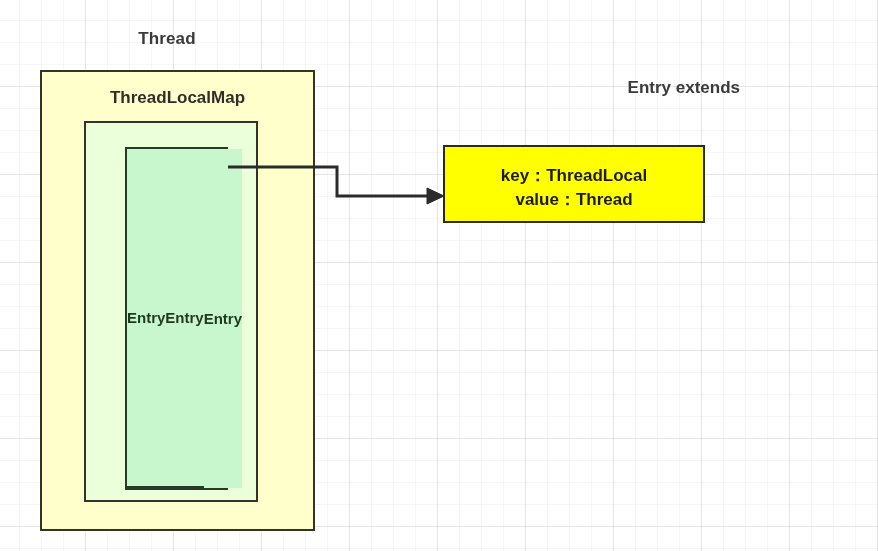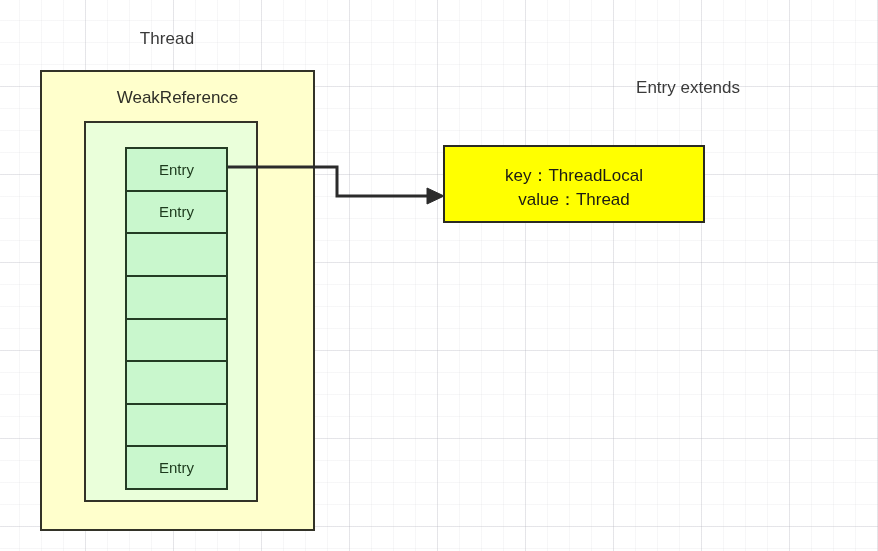--- a/index.html
+++ b/index.html
@@ -18,20 +18,21 @@
       linear-gradient(to bottom, rgba(180,180,190,0.26) 1px, transparent 1px),
       linear-gradient(to right, rgba(205,205,212,0.17) 1px, transparent 1px),
       linear-gradient(to bottom, rgba(205,205,212,0.17) 1px, transparent 1px);
     background-size:
       88px 88px,
       88px 88px,
       22px 22px,
       22px 22px;
     background-position: -3px -2px, -3px -2px, -3px -2px, -3px -2px;
     font-family: "Liberation Sans", sans-serif;
+    font-weight: bold;
     -webkit-font-smoothing: antialiased;
   }
 
   .lbl {
     position: absolute;
     color: #3a3a3a;
     font-size: 17px;
     line-height: 22px;
     text-align: center;
     white-space: pre;
@@ -74,21 +75,21 @@
 
   
   #entry-table {
     position: absolute;
     left: 125px;
     top: 147px;
     width: 103px;
     height: 343px;
     box-sizing: border-box;
     display: flex;
-    flex-direction: column;
+    flex-direction: row;
     border: 2px solid #243c24;
     background: #c9f7cd;
   }
   .entry-row {
     flex: 1 1 0;
     box-sizing: border-box;
     background: #c9f7cd;
     border-bottom: 2px solid #243c24;
     display: flex;
     align-items: center;
@@ -147,21 +148,21 @@
 </style>
 </head>
 <body>
 
 <div id="canvas">
 
   <div class="lbl" style="left:112px; top:28px; width:110px;">Thread</div>
 
   <div id="thread-box"></div>
 
-  <div id="threadlocalmap-label">WeakReference</div>
+  <div id="threadlocalmap-label">ThreadLocalMap</div>
 
   <div id="map-container"></div>
 
   <div id="entry-table">
     <div class="entry-row">Entry</div>
     <div class="entry-row">Entry</div>
     <div class="entry-row"></div>
     <div class="entry-row"></div>
     <div class="entry-row"></div>
     <div class="entry-row"></div>

